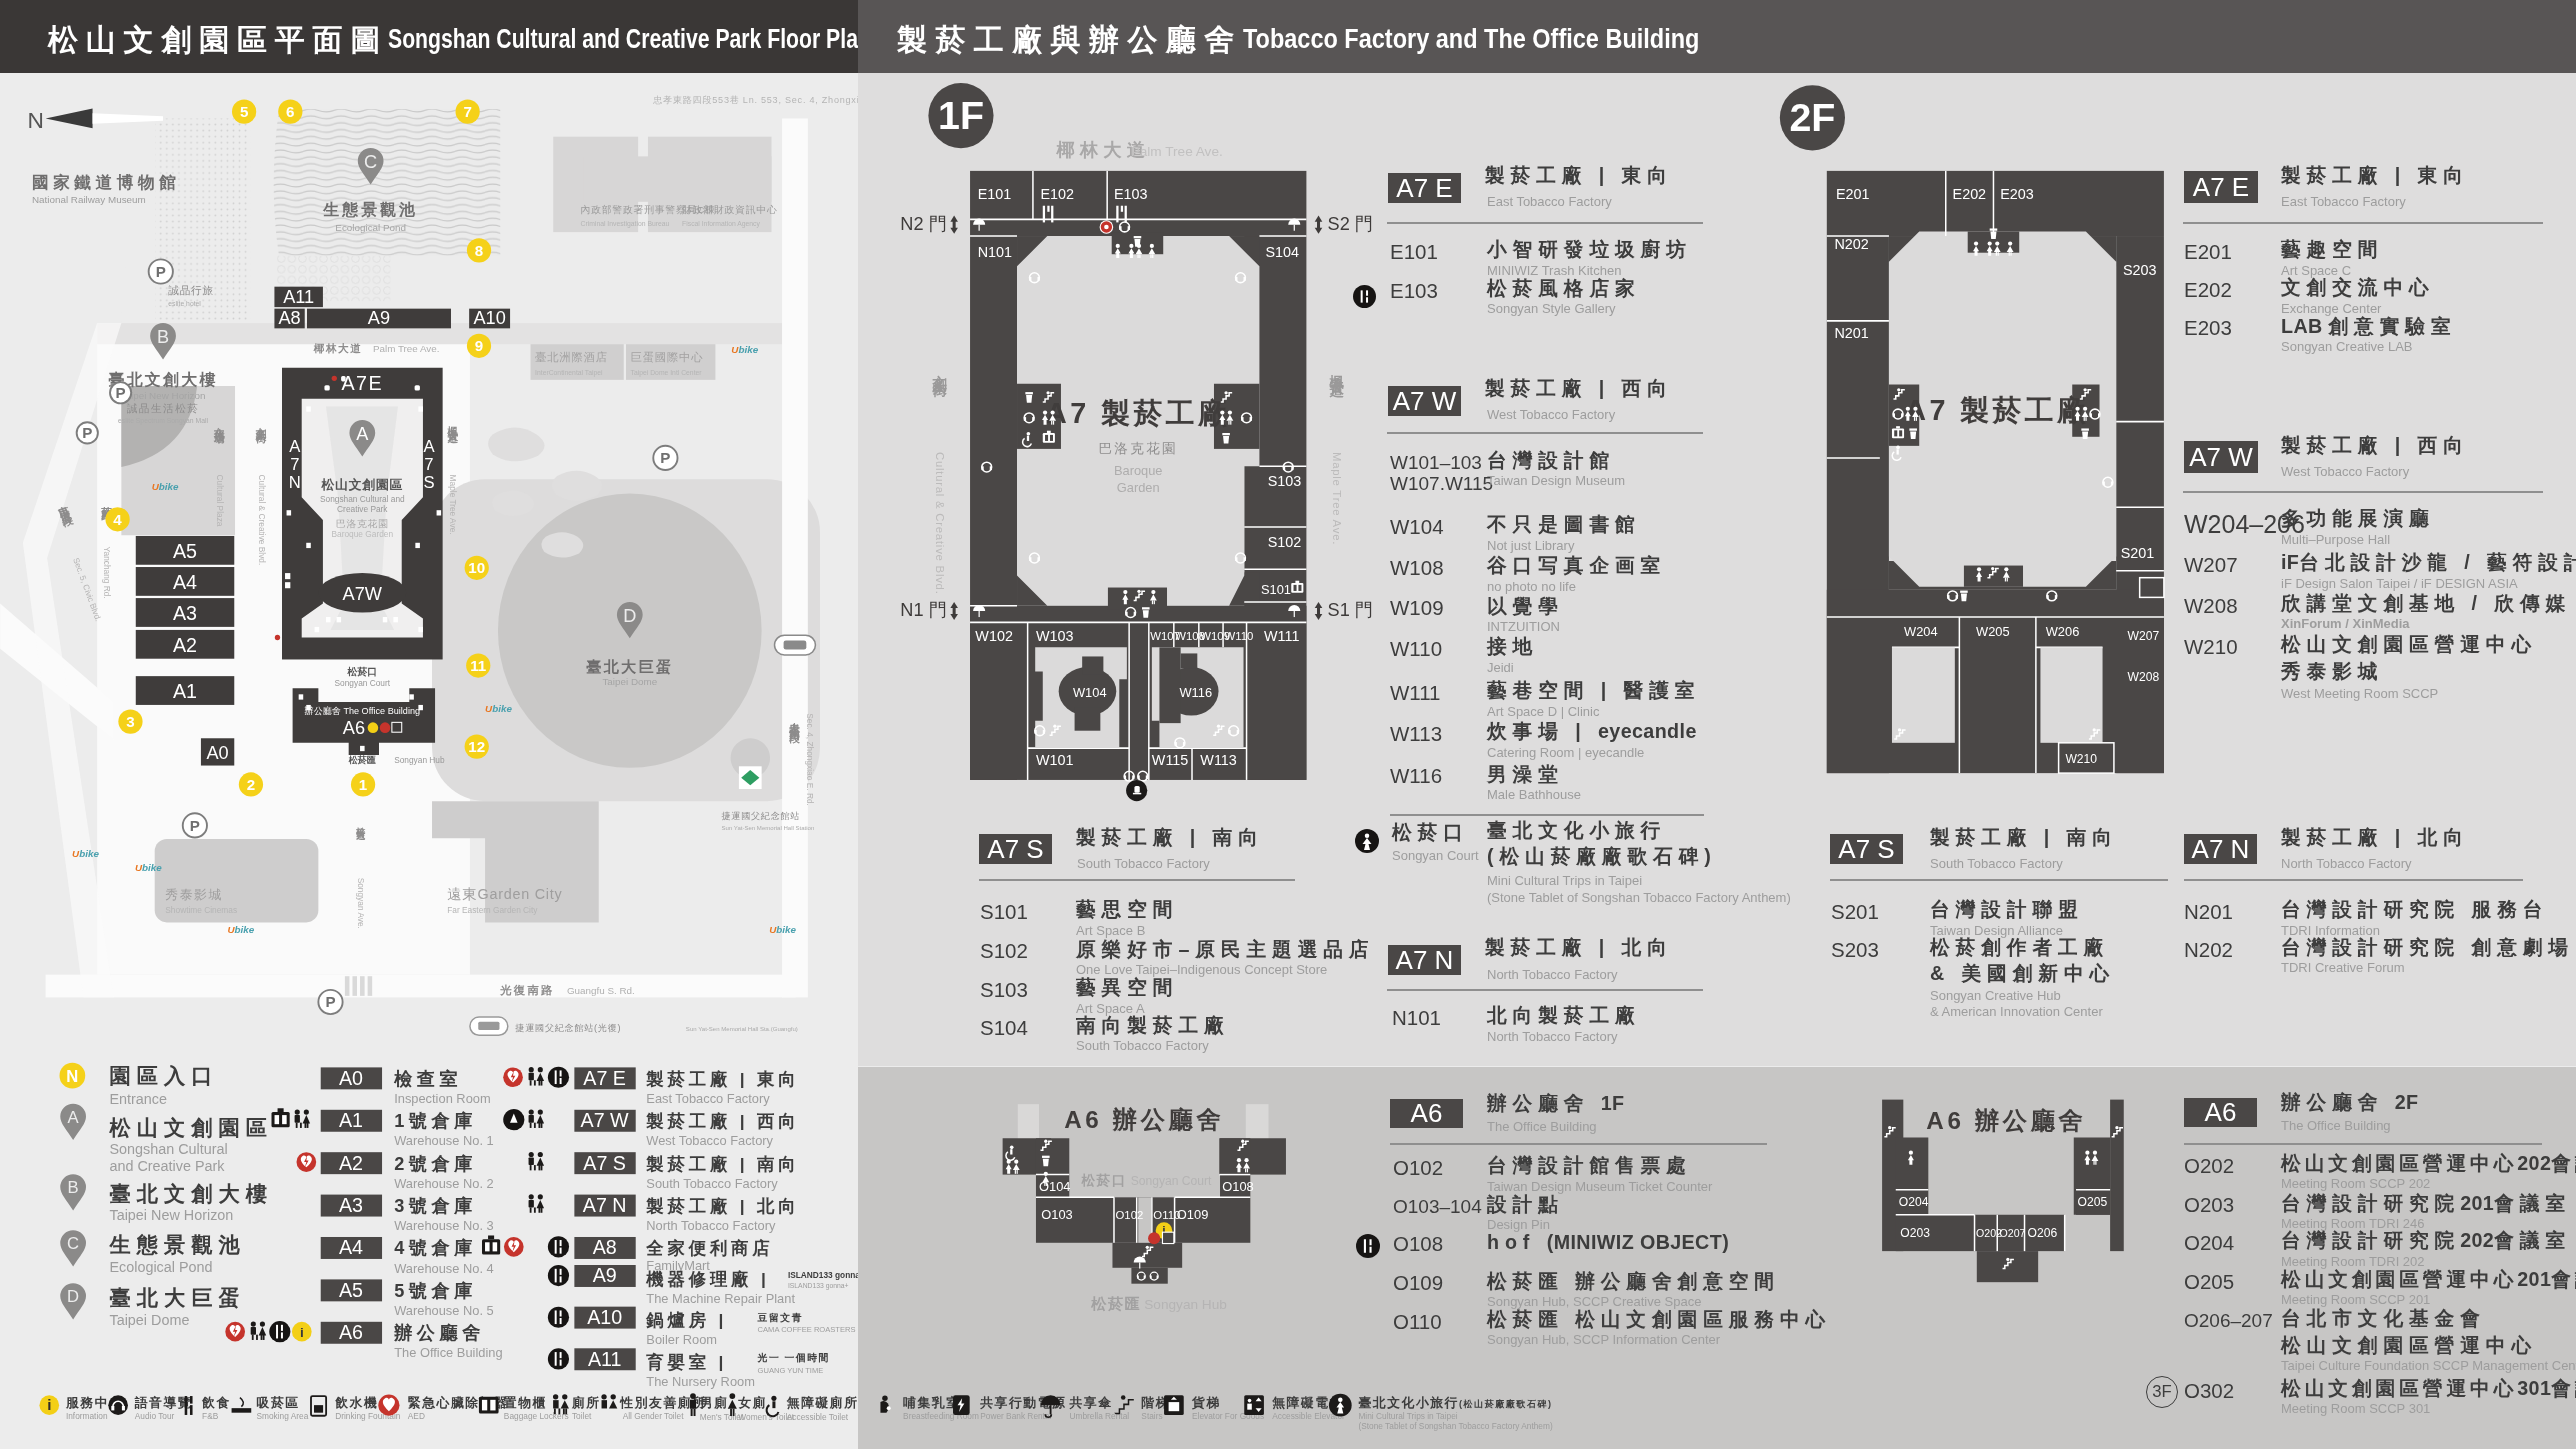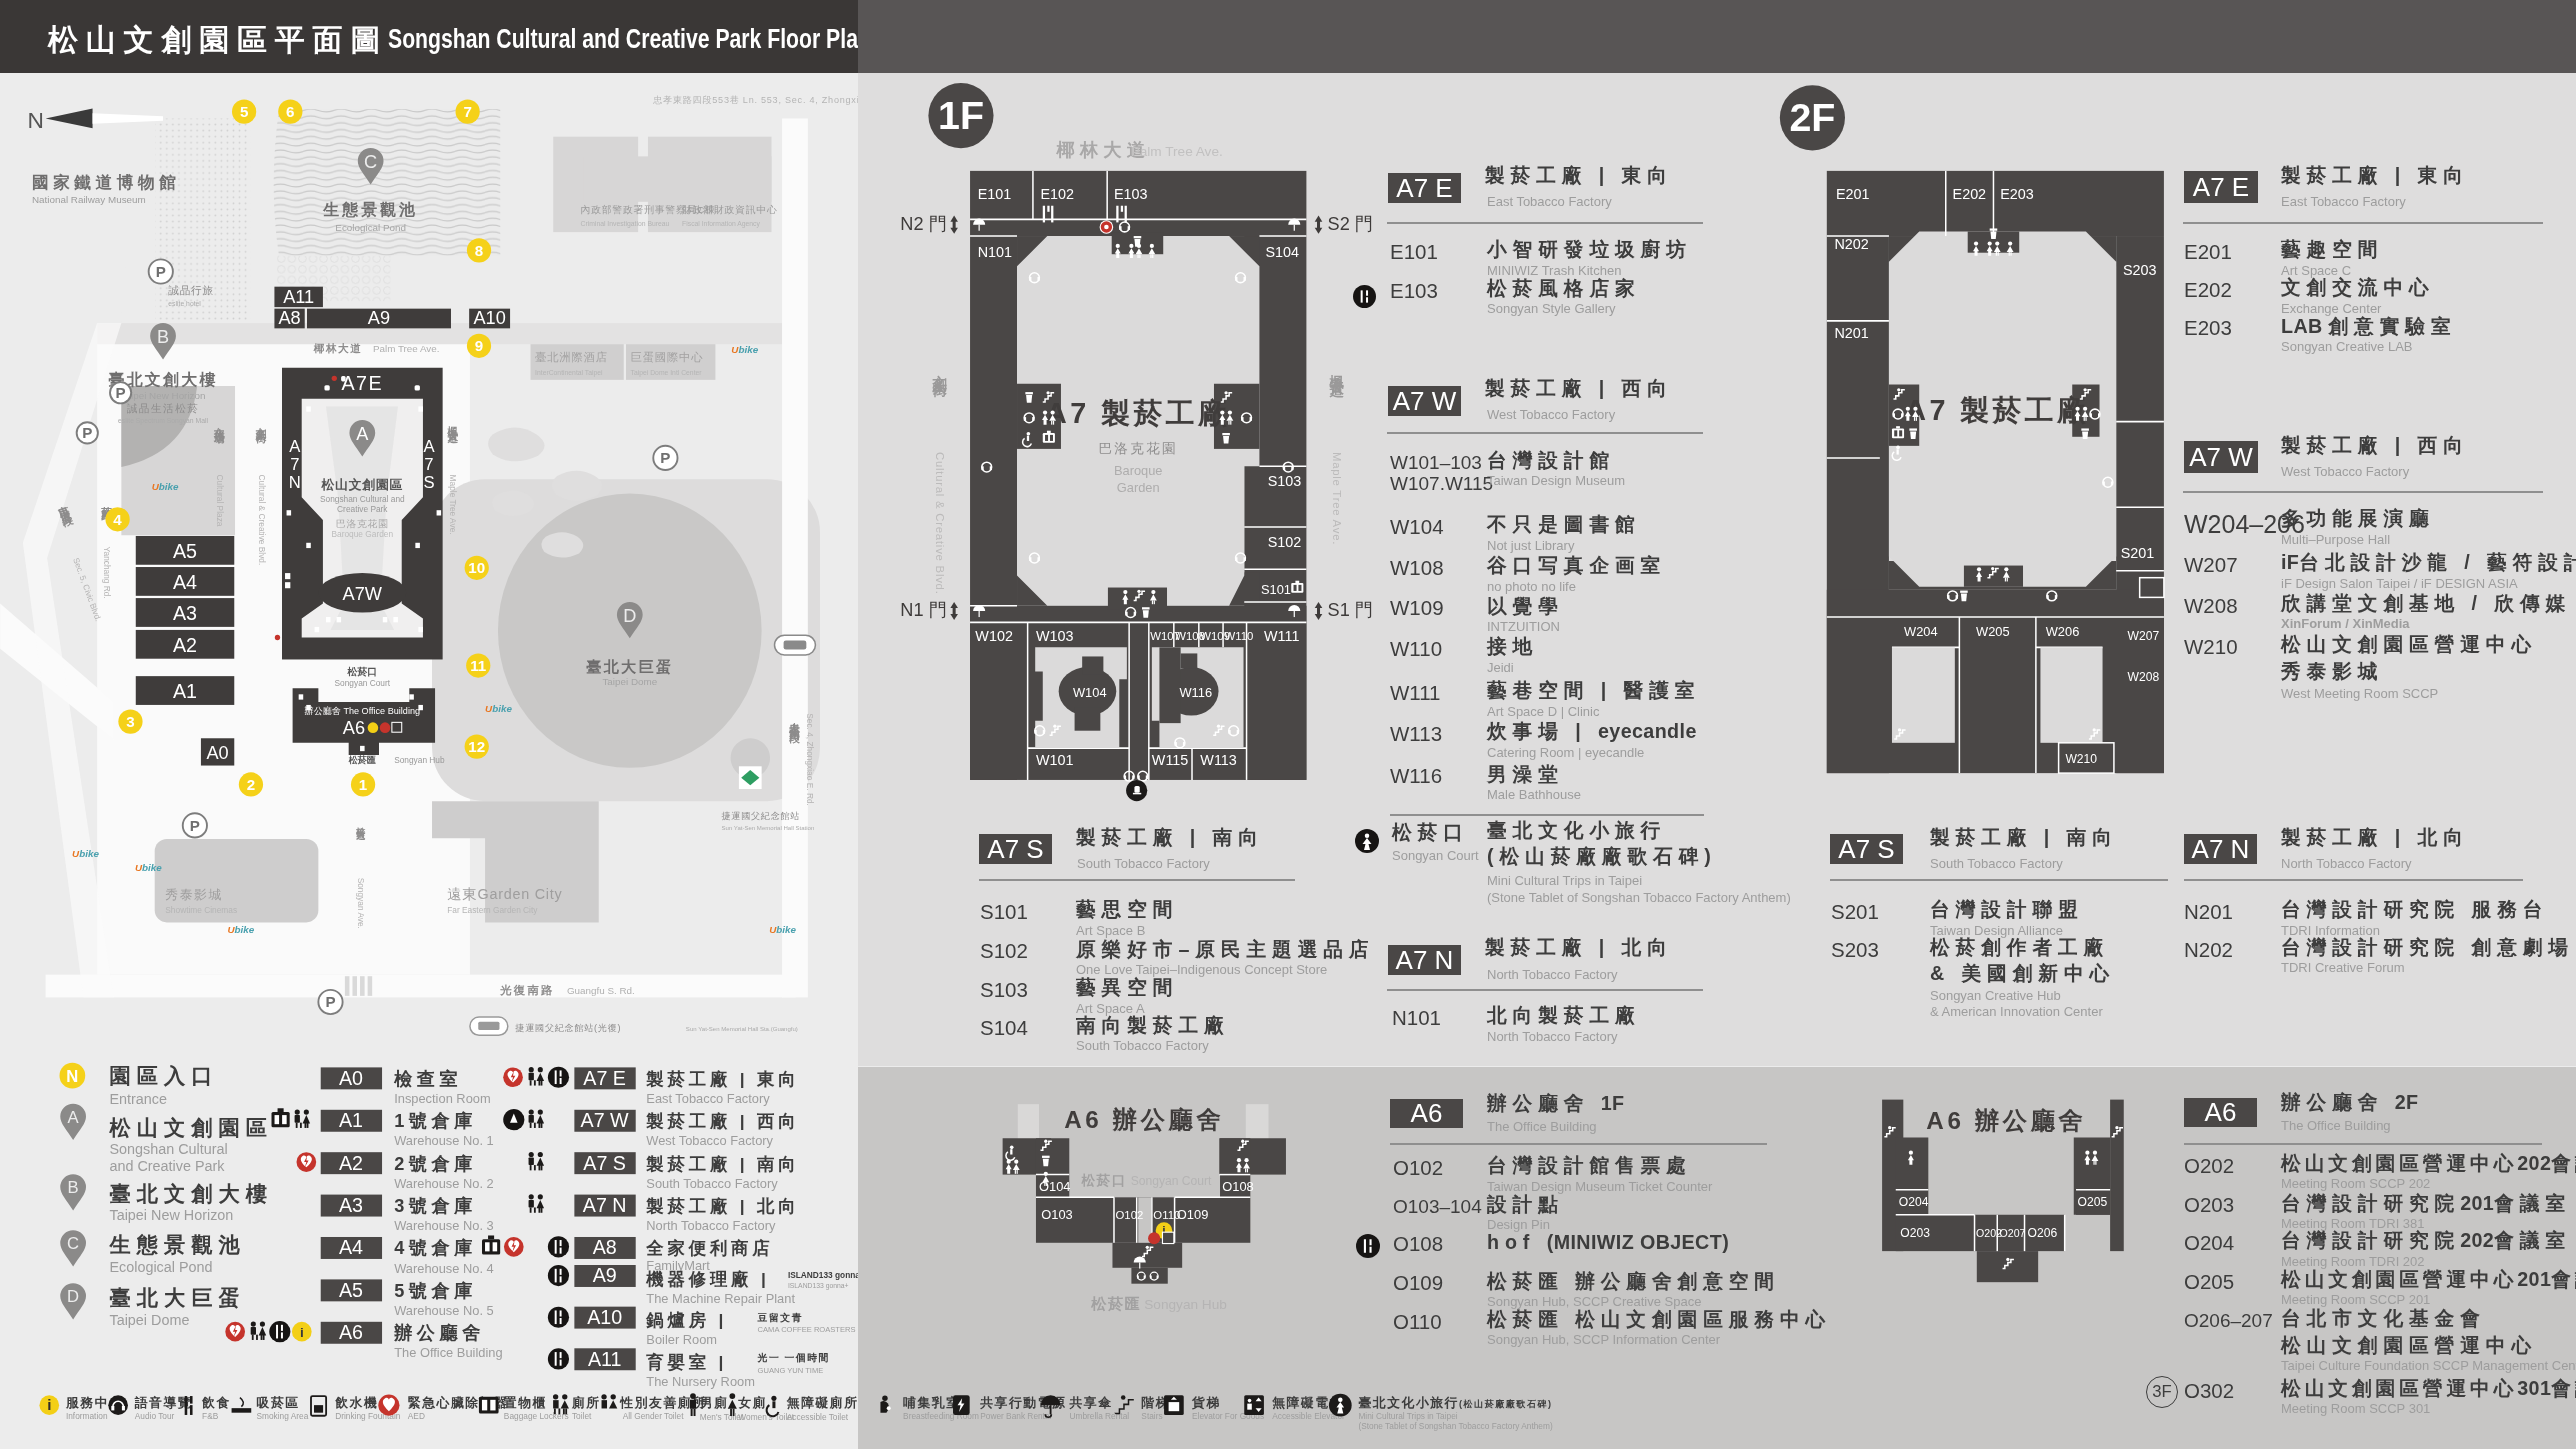--- a/index.html
+++ b/index.html
@@ -24,20 +24,21 @@
   <div class="abs" style="left:858px;top:73px;width:1718px;height:993px;background:#dedddd;"></div>
 
   <div class="abs" style="left:858px;top:1067px;width:1718px;height:383px;background:#c7c6c5;"></div>
 
   <div class="abs" style="left:0;top:0;width:858px;height:73px;background:#3a3736;"></div>
 
   <div class="abs white" style="left:48px;top:19.7px;font-size:30px;font-weight:bold;white-space:nowrap;"><span style="letter-spacing:0.26em;">松山文創園區平面圖</span><span style="display:inline-block;font-size:27px;transform:scaleX(0.785);transform-origin:0 50%;vertical-align:1.5px;">Songshan Cultural and Creative Park Floor Plan</span></div>
 
   <div class="abs" style="left:858px;top:0;width:1718px;height:73px;background:#585555;"></div>
 
+  <div class="abs white" style="left:897px;top:19.7px;font-size:30px;font-weight:bold;white-space:nowrap;"><span style="letter-spacing:0.28em;">製菸工廠與辦公廳舍</span><span style="display:inline-block;font-size:27px;transform:scaleX(0.87);transform-origin:0 50%;vertical-align:1.5px;">Tobacco Factory and The Office Building</span></div>
 
   <svg class="abs" style="left:0;top:73px;" width="858" height="1376" viewBox="0 0 1132 1816">
     <defs>
       <pattern id="dots" width="8" height="8" patternUnits="userSpaceOnUse">
           <rect width="8" height="8" fill="#ececec"></rect>
           <circle cx="4" cy="4" r="1.1" fill="#cfcfcf"></circle>
         </pattern>
       <pattern id="waves" width="40" height="9" patternUnits="userSpaceOnUse">
           <rect width="40" height="9" fill="#ebebeb"></rect>
           <path d="M0,4.5 Q10,1 20,4.5 T40,4.5" fill="none" stroke="#c9c9c9" stroke-width="1.6"></path>
@@ -988,21 +989,21 @@
   <div class="abs rtitle" style="left:2281px;top:1092px;">辦公廳舍 <span class="nl">2F</span></div>
   <div class="abs rsub" style="left:2281px;top:1119px;">The Office Building</div>
   <div class="rule" style="left:2184px;top:1143px;width:358px;"></div>
 
   <div class="abs rcode" style="left:2184px;top:1155px;">O202</div>
   <div class="abs rtitle" style="left:2281px;top:1153px;letter-spacing:0.2em;">松山文創園區營運中心<span class="nl">202</span>會議室</div>
   <div class="abs rsub" style="left:2281px;top:1177px;">Meeting Room SCCP 202</div>
 
   <div class="abs rcode" style="left:2184px;top:1194px;">O203</div>
   <div class="abs rtitle" style="left:2281px;top:1193px;">台灣設計研究院<span class="nl">201</span>會議室</div>
-  <div class="abs rsub" style="left:2281px;top:1217px;">Meeting Room TDRI 381</div>
+  <div class="abs rsub" style="left:2281px;top:1217px;">Meeting Room TDRI 246</div>
 
   <div class="abs rcode" style="left:2184px;top:1232px;">O204</div>
   <div class="abs rtitle" style="left:2281px;top:1230px;">台灣設計研究院<span class="nl">202</span>會議室</div>
   <div class="abs rsub" style="left:2281px;top:1255px;">Meeting Room TDRI 202</div>
 
   <div class="abs rcode" style="left:2184px;top:1271px;">O205</div>
   <div class="abs rtitle" style="left:2281px;top:1269px;letter-spacing:0.2em;">松山文創園區營運中心<span class="nl">201</span>會議室</div>
   <div class="abs rsub" style="left:2281px;top:1293px;">Meeting Room SCCP 201</div>
 
   <div class="abs rcode" style="left:2184px;top:1311px;font-size:19px;">O206–207</div>

